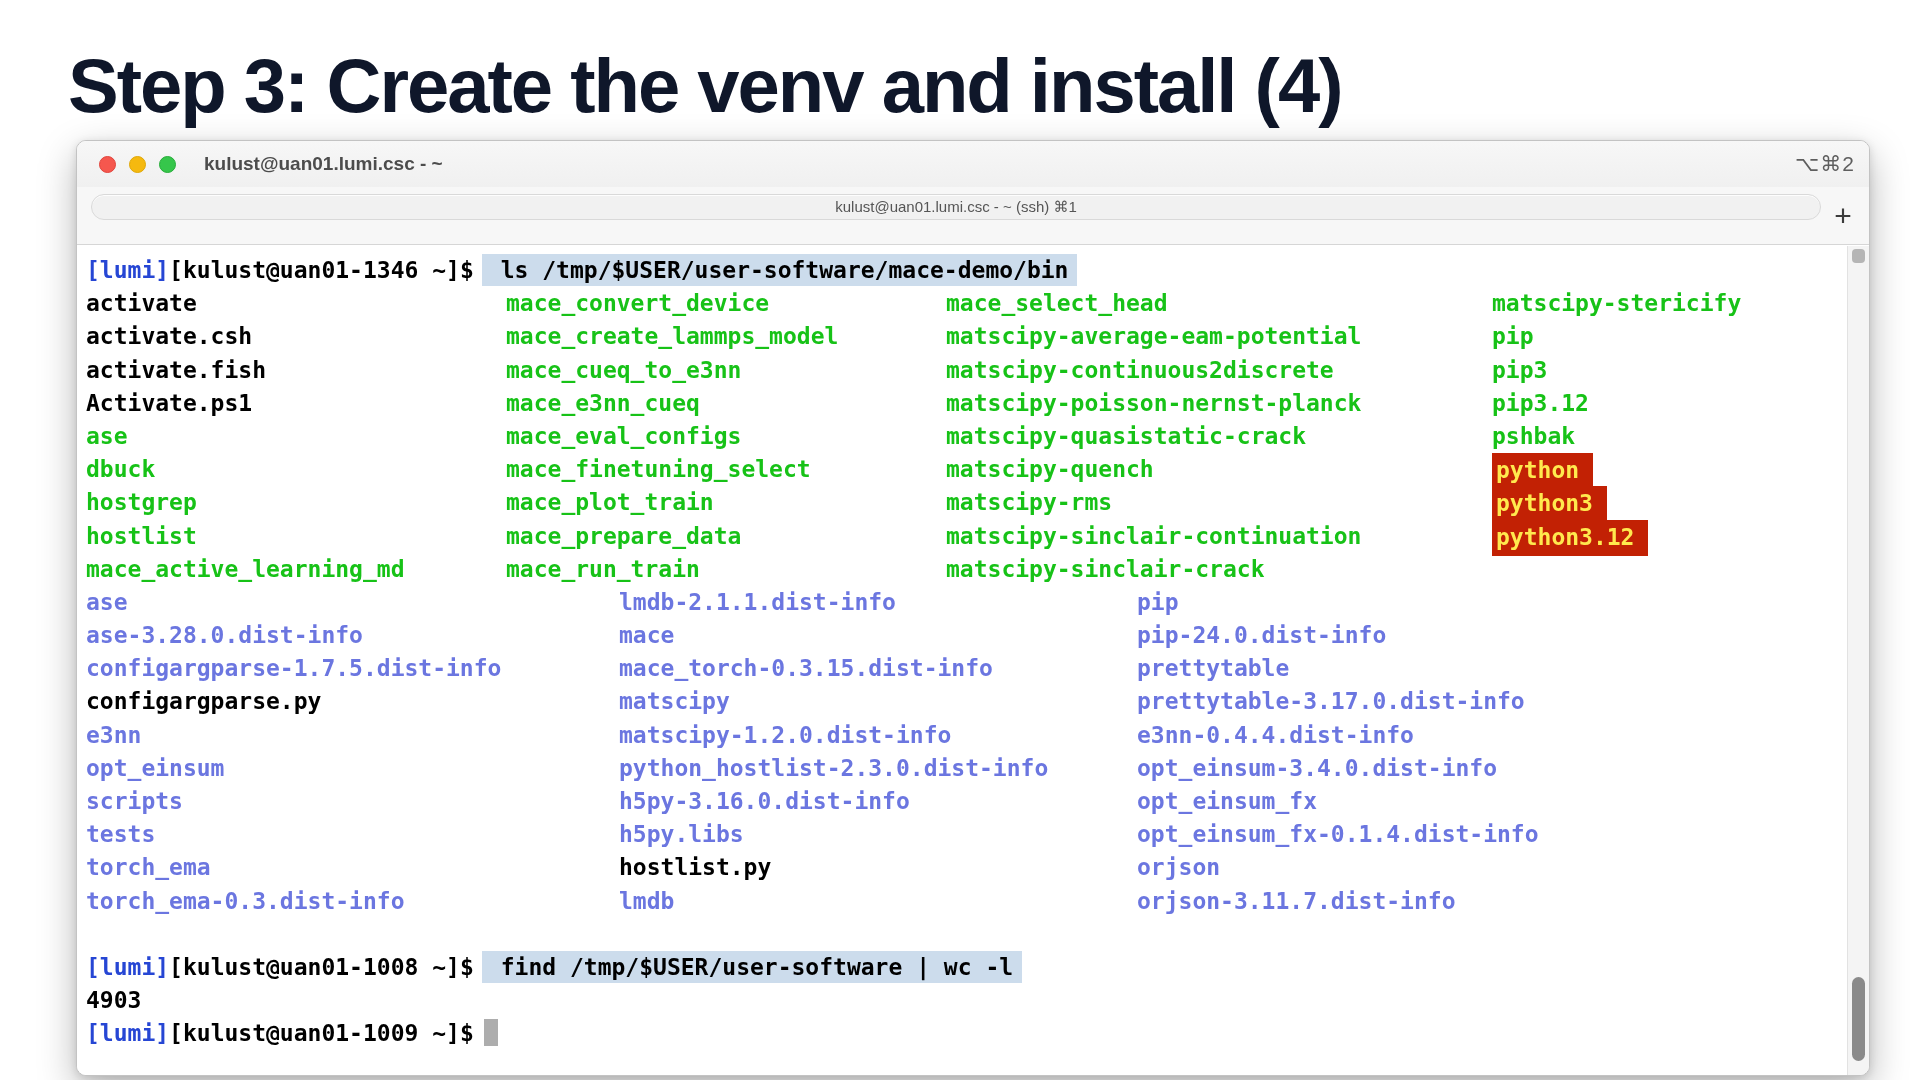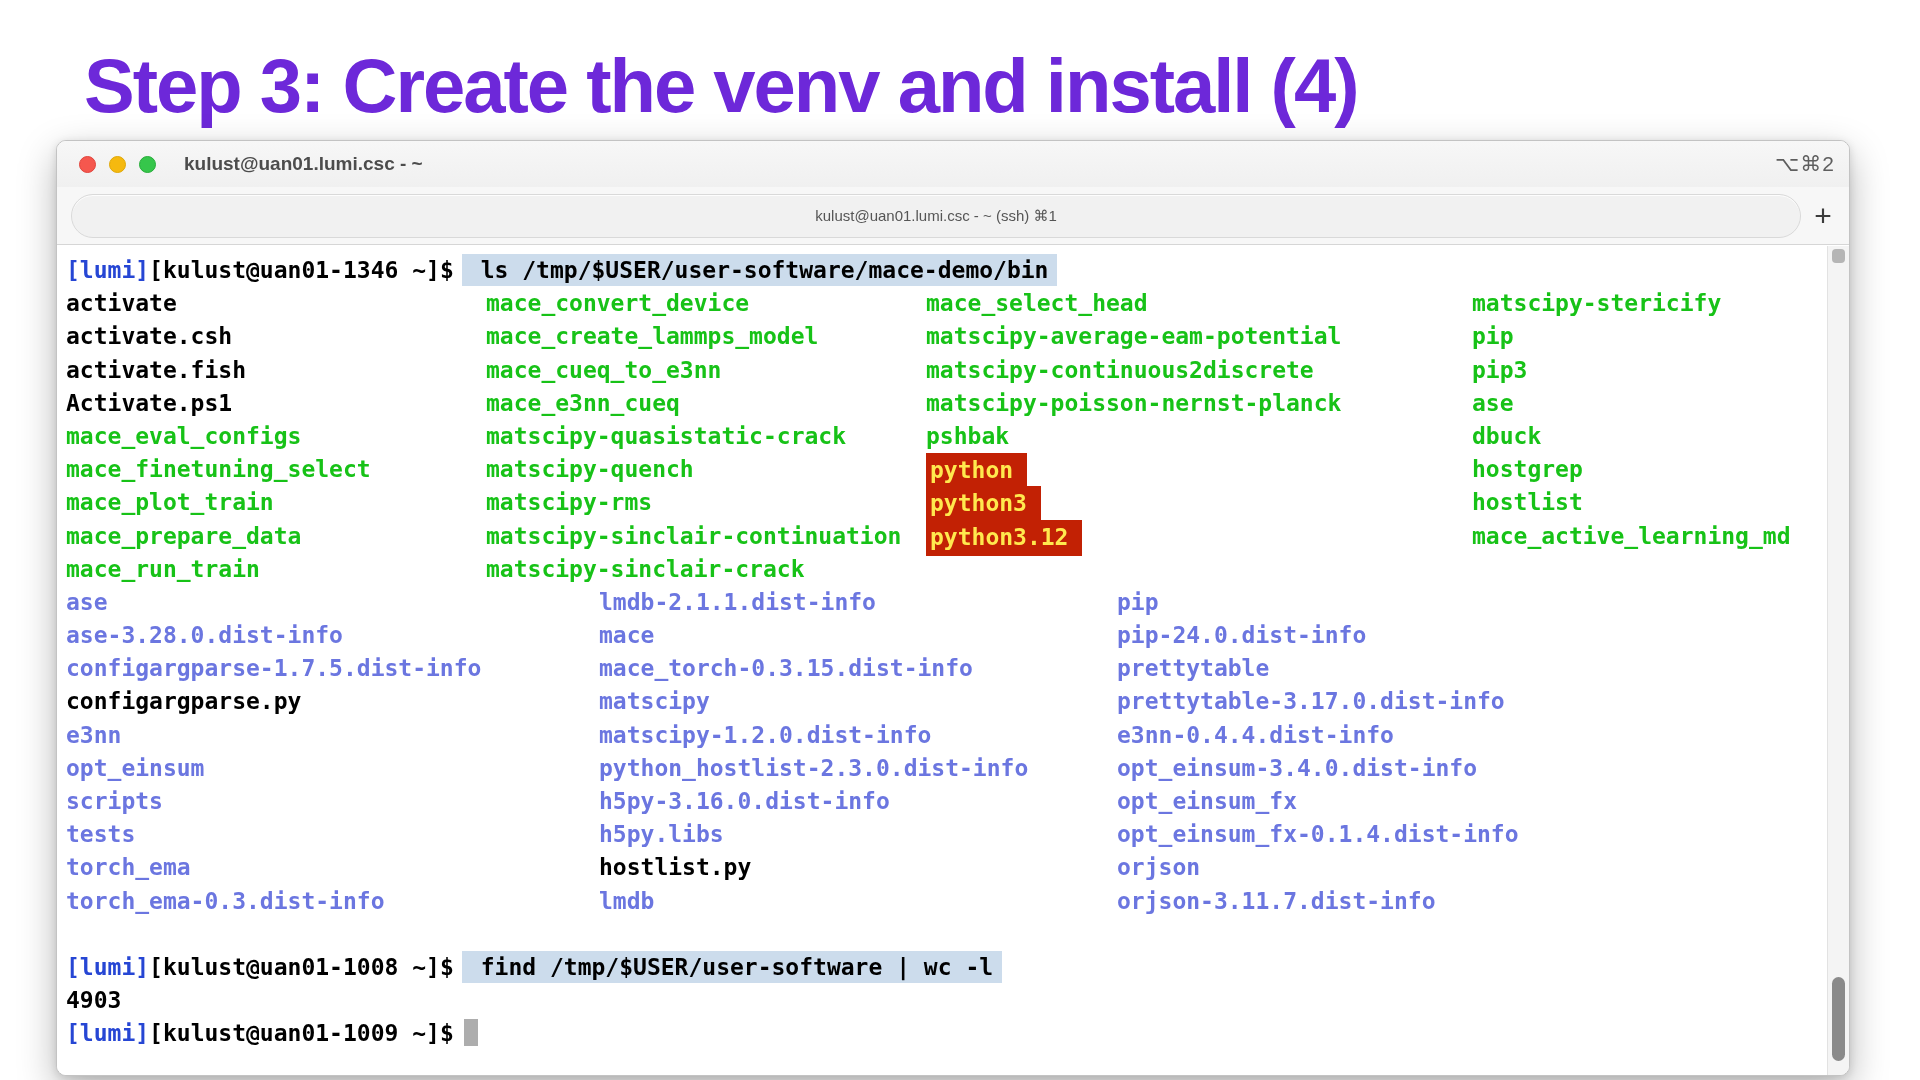--- a/index.html
+++ b/index.html
@@ -9,29 +9,29 @@
     --highlight-bg:#ccdcec;
     --py-bg:#c22104;
     --py-fg:#ffe94e;
     --cursor-gray:#adadad;
   }
   *{margin:0;padding:0;box-sizing:border-box;}
   html,body{width:1920px;height:1080px;overflow:hidden;background:#ffffff;}
   body{font-family:"Liberation Sans", sans-serif;}
 
   .slide-title{
-    position:absolute;left:84px;top:42px;width:1700px;
-    font-size:76px;font-weight:700;letter-spacing:-2px;color:#6d28d9;
+    position:absolute;left:68px;top:42px;width:1700px;
+    font-size:76px;font-weight:700;letter-spacing:-2px;color:#0f172a;
     font-family:"Liberation Sans", sans-serif;
     white-space:nowrap;
   }
 
   
   .window{
-    position:absolute;left:56px;top:140px;width:1794px;height:936px;
+    position:absolute;left:76px;top:140px;width:1794px;height:936px;
     background:#ffffff;border:1px solid #c3c3c3;border-radius:10px;
     box-shadow:0 14px 38px rgba(0,0,0,.28), 0 2px 8px rgba(0,0,0,.12);
     overflow:hidden;
   }
   .titlebar{
     position:relative;height:46px;
     background:linear-gradient(#f7f7f7,#f0f0f0);
     display:flex;align-items:center;
   }
   .traffic{display:flex;gap:13px;margin-left:22px;}
@@ -45,21 +45,21 @@
   .titlebar-shortcut{
     position:absolute;right:14px;top:0;height:100%;display:flex;align-items:center;
     font-size:21px;color:#5e5e5e;letter-spacing:1px;
   }
 
   .tabbar{
     position:relative;height:58px;background:#f7f7f7;
     border-bottom:1px solid #d6d6d6;
   }
   .tab{
-    position:absolute;left:14px;top:7px;right:48px;height:44px;
+    position:absolute;left:14px;top:7px;right:48px;height:26px;
     background:#f1f1f1;border:1px solid #d9d9d9;border-radius:22px;
     display:flex;align-items:center;justify-content:center;
     font-size:15px;color:#555;box-shadow:inset 0 1px 0 #fdfdfd;
   }
   .new-tab{
     position:absolute;right:6px;top:7px;width:40px;height:44px;
     display:flex;align-items:center;justify-content:center;
     font-size:30px;font-weight:300;color:#3c3c3c;cursor:default;
   }
 
@@ -143,20 +143,21 @@
         <div class="cell c-exec"><span>mace_create_lammps_model</span></div>
         <div class="cell c-exec"><span>matscipy-average-eam-potential</span></div>
         <div class="cell c-exec"><span>pip</span></div>
         <div class="cell c-plain"><span>activate.fish</span></div>
         <div class="cell c-exec"><span>mace_cueq_to_e3nn</span></div>
         <div class="cell c-exec"><span>matscipy-continuous2discrete</span></div>
         <div class="cell c-exec"><span>pip3</span></div>
         <div class="cell c-plain"><span>Activate.ps1</span></div>
         <div class="cell c-exec"><span>mace_e3nn_cueq</span></div>
         <div class="cell c-exec"><span>matscipy-poisson-nernst-planck</span></div>
+        <div class="cell c-exec"><span>pip3.12</span></div>
         <div class="cell c-exec"><span>ase</span></div>
         <div class="cell c-exec"><span>mace_eval_configs</span></div>
         <div class="cell c-exec"><span>matscipy-quasistatic-crack</span></div>
         <div class="cell c-exec"><span>pshbak</span></div>
         <div class="cell c-exec"><span>dbuck</span></div>
         <div class="cell c-exec"><span>mace_finetuning_select</span></div>
         <div class="cell c-exec"><span>matscipy-quench</span></div>
         <div class="cell c-pyred"><span>python</span></div>
         <div class="cell c-exec"><span>hostgrep</span></div>
         <div class="cell c-exec"><span>mace_plot_train</span></div>

